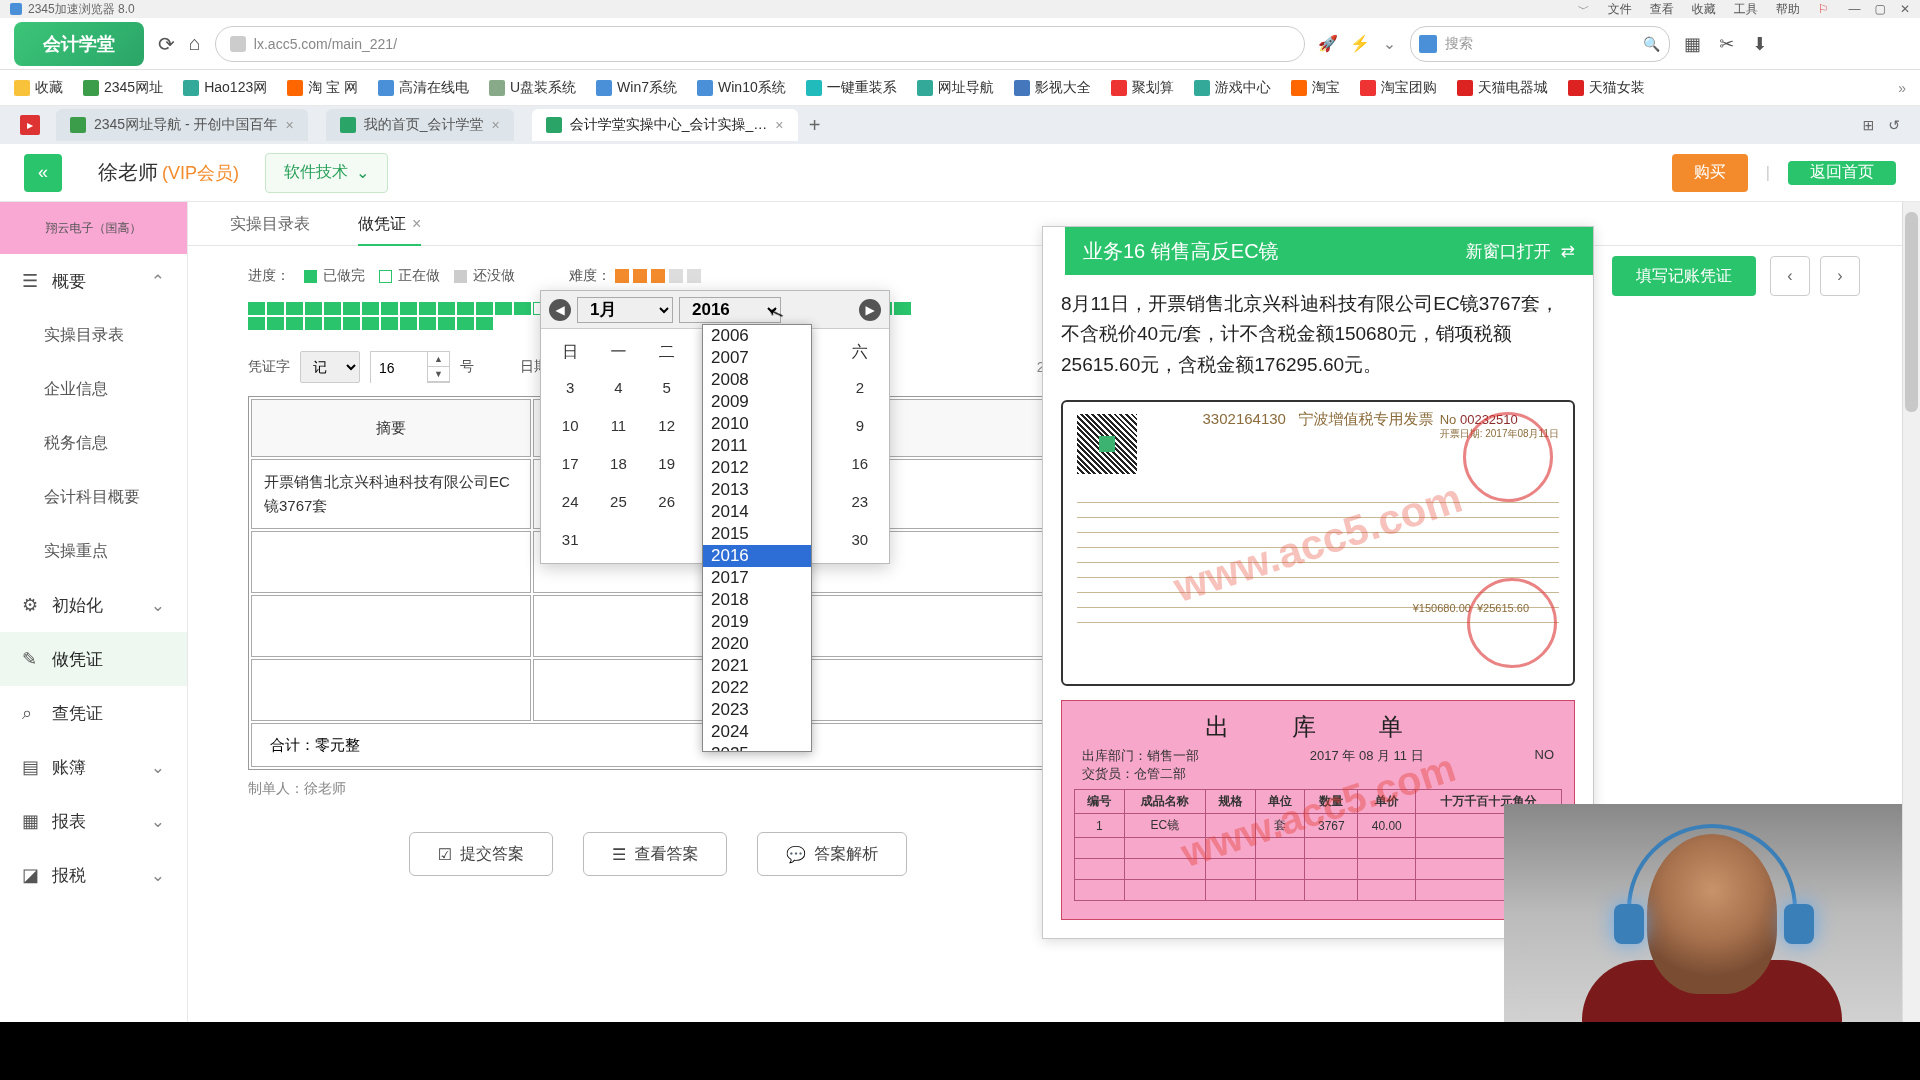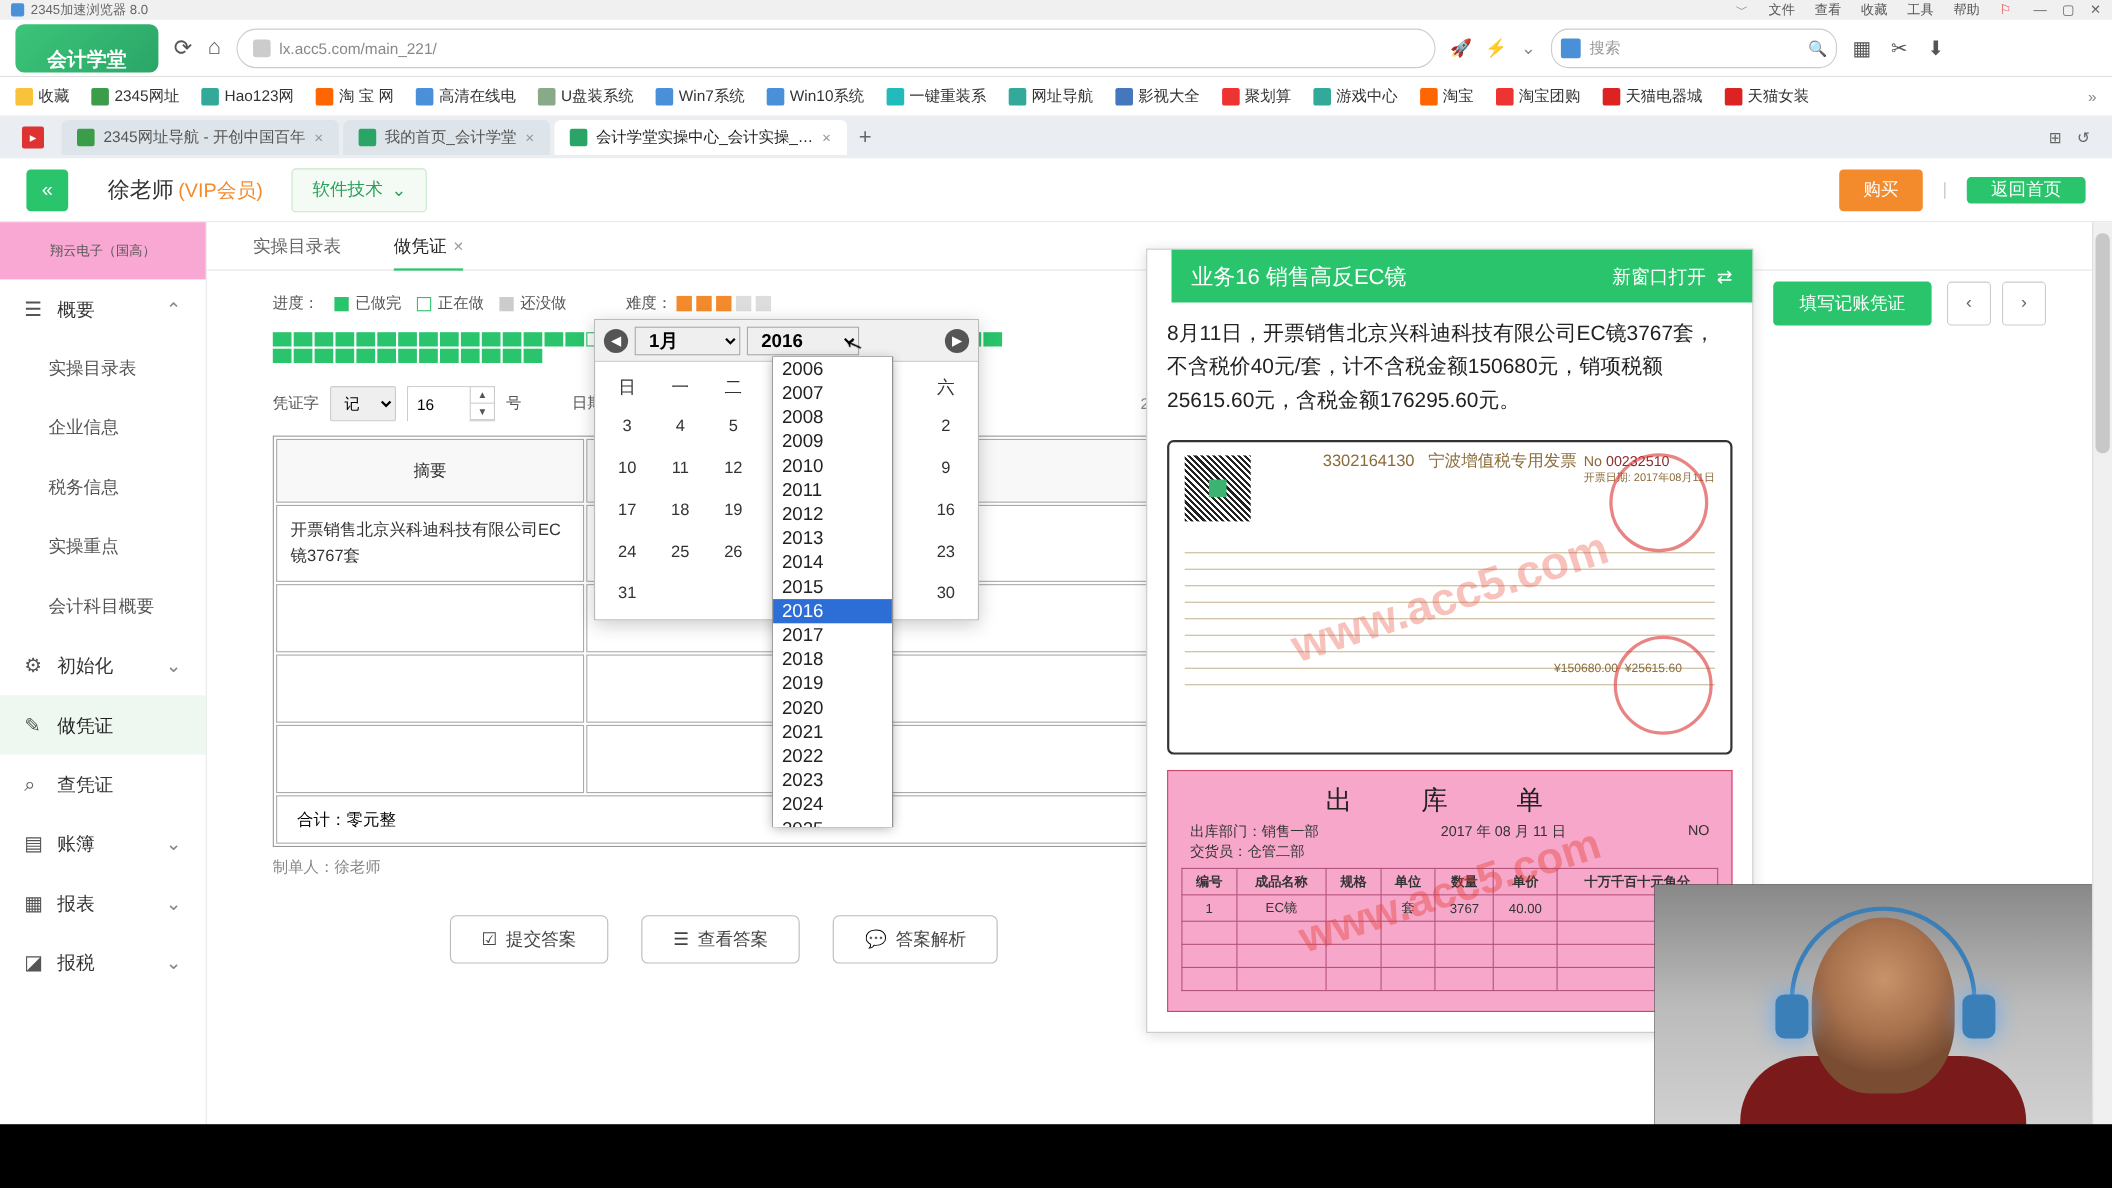--- a/index.html
+++ b/index.html
@@ -6,21 +6,21 @@
 body { background: #f5f5f5; width: 1920px; height: 1080px; position: relative; }
 
 
 .browser-titlebar { height: 18px; background: #f0f0f0; display: flex; align-items: center; padding: 0 10px; font-size: 12px; color: #666; }
 .browser-titlebar .browser-icon { width: 12px; height: 12px; background: #4a90d9; border-radius: 2px; margin-right: 6px; }
 .browser-titlebar .title-text { flex: 1; }
 .browser-titlebar .title-menu { display: flex; gap: 18px; color: #555; }
 .browser-titlebar .win-controls { display: flex; gap: 14px; margin-left: 20px; }
 
 .addr-bar { height: 52px; background: #fff; display: flex; align-items: center; padding: 0 14px; gap: 14px; border-bottom: 1px solid #e0e0e0; }
-.addr-bar .logo { width: 130px; height: 44px; background: linear-gradient(135deg,#3cc579,#2aa567); border-radius: 8px; color: #fff; display:flex; align-items:flex-end; justify-content:center; font-weight:bold; font-size:18px; position:relative; }
+.addr-bar .logo { width: 130px; height: 44px; background: linear-gradient(135deg,#3cc579,#2aa567); border-radius: 8px; color: #fff; display:flex; align-items:center; justify-content:center; font-weight:bold; font-size:18px; position:relative; }
 .addr-bar .nav-icon { font-size: 20px; color: #555; cursor: pointer; }
 .addr-bar .url-box { flex: 1; max-width: 1090px; height: 36px; border: 1px solid #ccc; border-radius: 18px; display: flex; align-items: center; padding: 0 14px; font-size: 14px; color: #888; }
 .addr-bar .url-box .url-icon { width:16px; height:16px; background:#ccc; border-radius:3px; margin-right:8px; }
 .addr-bar .tool-icons { display: flex; gap: 12px; align-items:center; }
 .addr-bar .search-box { width: 260px; height: 36px; border: 1px solid #ccc; border-radius: 16px; display:flex; align-items:center; padding:0 8px; gap:8px; color:#999; font-size:14px;}
 .addr-bar .right-icons { display:flex; gap:18px; font-size:18px; color:#555; }
 
 .bookmark-bar { height: 36px; background:#fff; display:flex; align-items:center; padding:0 14px; gap:20px; font-size:14px; color:#333; border-bottom:1px solid #e8e8e8; }
 .bookmark-bar .bm-item { display:flex; align-items:center; gap:5px; cursor:pointer; }
 .bookmark-bar .bm-icon { width:16px; height:16px; display:inline-block; border-radius:2px; }
@@ -281,21 +281,21 @@
     </div>
     <div class="bm-item">
       <span class="bm-icon" style="background:#d22"></span>
       <span>天猫女装</span>
     </div>
     <span style="margin-left: auto; color: rgb(136, 136, 136);">»</span>
   </div>
 
 <div class="tab-strip">
   <span class="doc-icon">▸</span>
-  <div id="tabs-holder" style="display:flex;">
+  <div id="tabs-holder" style="display:flex;gap:14px;">
       <div class="tab">
         <span class="tab-favicon" style="background:#3b9c4a"></span>
         <span>2345网址导航 - 开创中国百年</span>
         <span class="tab-close">×</span>
       </div>
       <div class="tab">
         <span class="tab-favicon" style="background:#2aa567"></span>
         <span>我的首页_会计学堂</span>
         <span class="tab-close">×</span>
       </div>
@@ -333,22 +333,22 @@
     <div class="company">翔云电子（国高）</div>
     <div id="sidebar-items">
         <div class="menu-item">
           <span class="menu-icon">☰</span>
           <span>概要</span>
           <span class="chev">⌃</span>
         </div>
         <div class="menu-item sub">实操目录表</div>
         <div class="menu-item sub">企业信息</div>
         <div class="menu-item sub">税务信息</div>
+        <div class="menu-item sub">会计科目概要</div>
         <div class="menu-item sub">实操重点</div>
-        <div class="menu-item sub">会计科目概要</div>
         <div class="menu-item">
           <span class="menu-icon">⚙</span>
           <span>初始化</span>
           <span class="chev">⌄</span>
         </div>
         <div class="menu-item active">
           <span class="menu-icon">✎</span>
           <span>做凭证</span>
         </div>
         <div class="menu-item">

